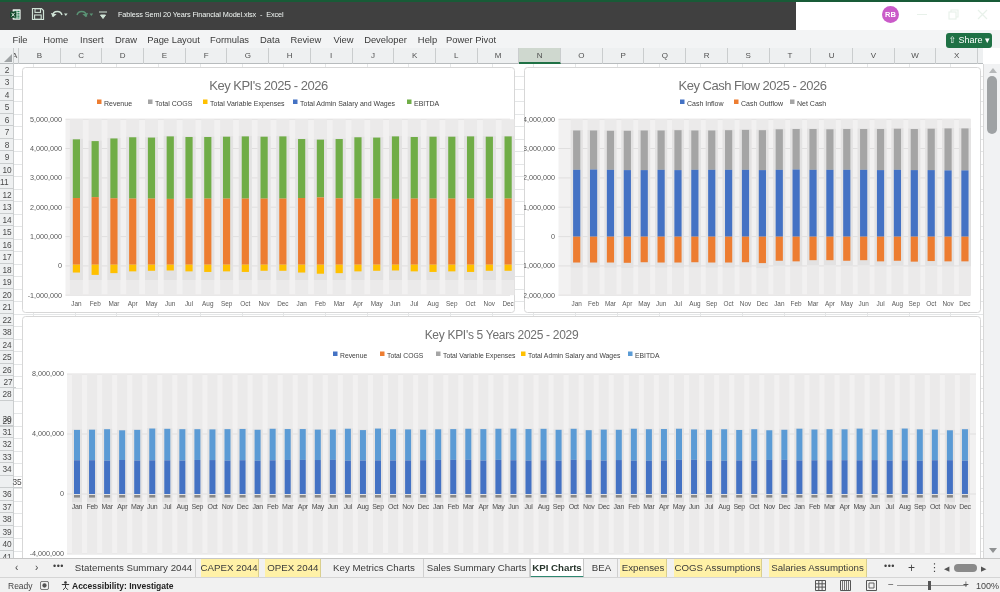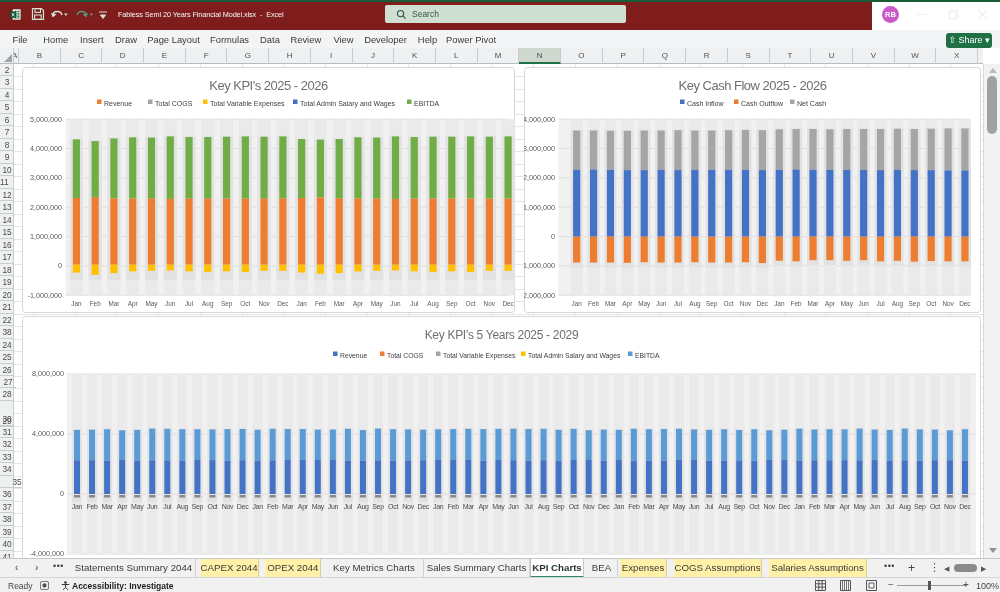--- a/index.html
+++ b/index.html
@@ -1,20 +1,20 @@
 <!DOCTYPE html>
 <html><head><meta charset="utf-8">
 <style>
 * { margin:0; padding:0; box-sizing:border-box; }
 body { width:1000px; height:592px; overflow:hidden; font-family:"Liberation Sans", sans-serif; position:relative; background:#fff; }
 .abs { position:absolute; }
 </style></head>
 <body>
 
-<div class="abs" style="left:0;top:0;width:872px;height:30px;background:#7f1d1d">
+<div class="abs" style="left:0;top:0;width:796px;height:30px;background:#404040">
   <div class="abs" style="left:0;top:0;width:1000px;height:2px;background:#185b37"></div>
 
   <svg class="abs" style="left:10px;top:8px" width="11" height="13" viewBox="0 0 15 15" preserveAspectRatio="xMidYMid meet">
     <rect x="3.5" y="0.5" width="11" height="14" fill="#e9f2ec" rx="1"></rect>
     <rect x="6" y="2.5" width="7" height="2" fill="#2c8059"></rect>
       <rect x="6" y="5.6" width="7" height="2" fill="#2c8059"></rect>
       <rect x="6" y="8.7" width="7" height="2" fill="#2c8059"></rect>
       <rect x="6" y="11.4" width="7" height="1.6" fill="#2c8059"></rect>
     <rect x="9" y="1.5" width="1" height="12" fill="#e9f2ec"></rect>
     <rect x="0" y="3.5" width="8.5" height="8.5" fill="#13492b" rx="0.8"></rect>
@@ -37,27 +37,20 @@
     <path d="M11.5 8.5 q0 -5 -5 -5 q-3.5 0 -4.5 3.5" fill="none" stroke="#5a9274" stroke-width="1.4"></path>
     <path d="M13.2 5 l-2.2 4.2 l-3.6 -2.9 z" fill="#5a9274"></path>
     <path d="M14.5 5.5 h3.6 l-1.8 2.6 z" fill="#5a9274"></path>
   </svg>
 
   <svg class="abs" style="left:98px;top:10px" width="10" height="10" viewBox="0 0 10 10">
     <path d="M1 2 h8 M2.5 5 h5 l-2.5 3.5 z" stroke="#cfe3d6" stroke-width="1" fill="#cfe3d6"></path>
   </svg>
   <div class="abs" style="left:118px;top:10px;color:#f2f7f4;font-size:7.3px;letter-spacing:-0.1px">Fabless Semi 20 Years Financial Model.xlsx &nbsp;-&nbsp; Excel</div>
 
-  <div class="abs" style="left:385px;top:5px;width:241px;height:18px;background:#cfe0d3;border-radius:2px">
-    <svg class="abs" style="left:11px;top:4px" width="11" height="11" viewBox="0 0 12 12">
-      <circle cx="5" cy="5" r="3.4" fill="none" stroke="#31553f" stroke-width="1.2"></circle>
-      <line x1="7.6" y1="7.6" x2="10.6" y2="10.6" stroke="#31553f" stroke-width="1.2"></line>
-    </svg>
-    <div class="abs" style="left:27px;top:4px;color:#31553f;font-size:8.5px">Search</div>
-  </div>
 
   <div class="abs" style="left:882px;top:6px;width:17px;height:17px;border-radius:50%;background:#c13ec0;color:#fff;font-size:7.5px;line-height:17px;text-align:center;font-weight:bold;opacity:0.85">RB</div>
 
   <div class="abs" style="left:917px;top:14px;width:10px;height:1.4px;background:#e8f1ea"></div>
   <svg class="abs" style="left:948px;top:9px" width="11" height="11" viewBox="0 0 11 11">
     <rect x="1" y="3" width="7" height="7" fill="none" stroke="#e8f1ea" stroke-width="1.1"></rect>
     <path d="M3 3 v-2 h7 v7 h-2" fill="none" stroke="#e8f1ea" stroke-width="1.1"></path>
   </svg>
   <svg class="abs" style="left:977px;top:9px" width="11" height="11" viewBox="0 0 11 11">
     <path d="M1 1 L10 10 M10 1 L1 10" stroke="#e8f1ea" stroke-width="1.2"></path>

